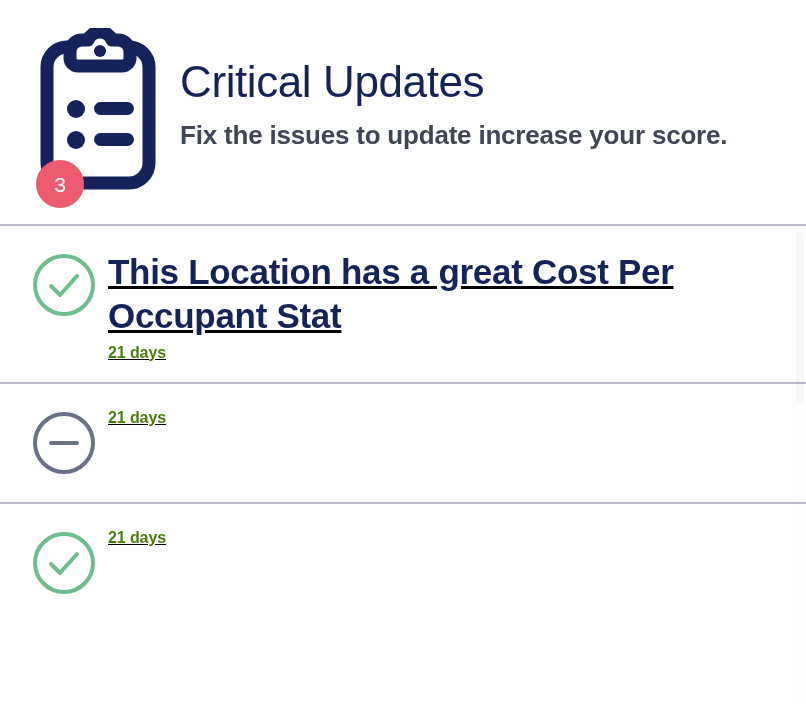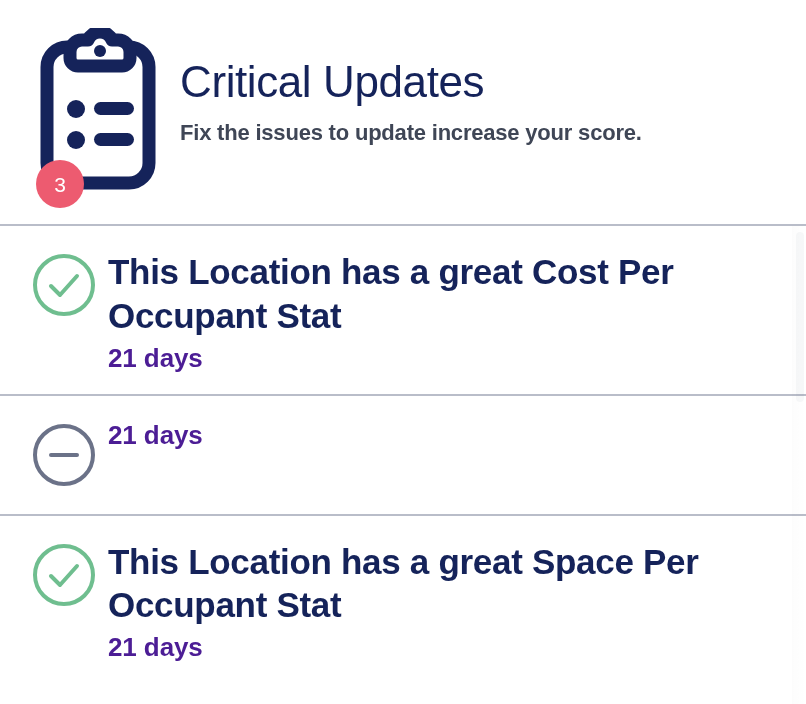--- a/index.html
+++ b/index.html
@@ -75,31 +75,32 @@
     color: #15235a;
     font-size: 44px;
     font-weight: normal;
     letter-spacing: -0.4px;
     line-height: 1.0;
     margin-bottom: 14px;
   }
 
   .page-subtitle {
     color: #3f4656;
-    font-size: 22px;
+    font-size: 26px;
     font-weight: bold;
     line-height: 1.33;
     max-width: 600px;
     letter-spacing: -0.2px;
   }
 
   
   .update-list {
     position: relative;
     border-top: 2px solid #b9bdc9;
+    text-decoration: underline;
   }
 
   .update-item {
     display: flex;
     align-items: flex-start;
     padding: 22px 26px 20px 26px;
     border-bottom: 2px solid #b9bdc9;
     background: #ffffff;
     position: relative;
   }
@@ -128,22 +129,22 @@
   .item-title {
     color: #15235a;
     font-size: 35px;
     font-weight: bold;
     line-height: 1.25;
     letter-spacing: -0.3px;
     margin-bottom: 5px;
   }
 
   .item-meta {
-    color: #4c1d95;
-    font-size: 26px;
+    color: #4d7c0f;
+    font-size: 16px;
     font-weight: bold;
     line-height: 1.2;
     letter-spacing: -0.1px;
   }
 
   
   .scroll-track {
     position: absolute;
     top: 226px;
     right: 0px;
@@ -223,21 +224,20 @@
     </div>
 
     <div class="update-item no-border">
       <div class="status-icon">
         <svg width="66" height="66" viewBox="0 0 66 66" xmlns="http://www.w3.org/2000/svg">
           <circle cx="33" cy="33" r="29" fill="none" stroke="#6fbe8f" stroke-width="4"></circle>
           <path d="M20 34 L29 43 L46 24" fill="none" stroke="#6fbe8f" stroke-width="4" stroke-linecap="round" stroke-linejoin="round"></path>
         </svg>
       </div>
       <div class="item-body">
-        <div class="item-title">This Location has a great Space Per Occupant Stat</div>
         <div class="item-meta">21 days</div>
       </div>
     </div>
 
   </div>
 
   <div class="scroll-track"></div>
   <div class="scroll-thumb"></div>
 
 </div>

